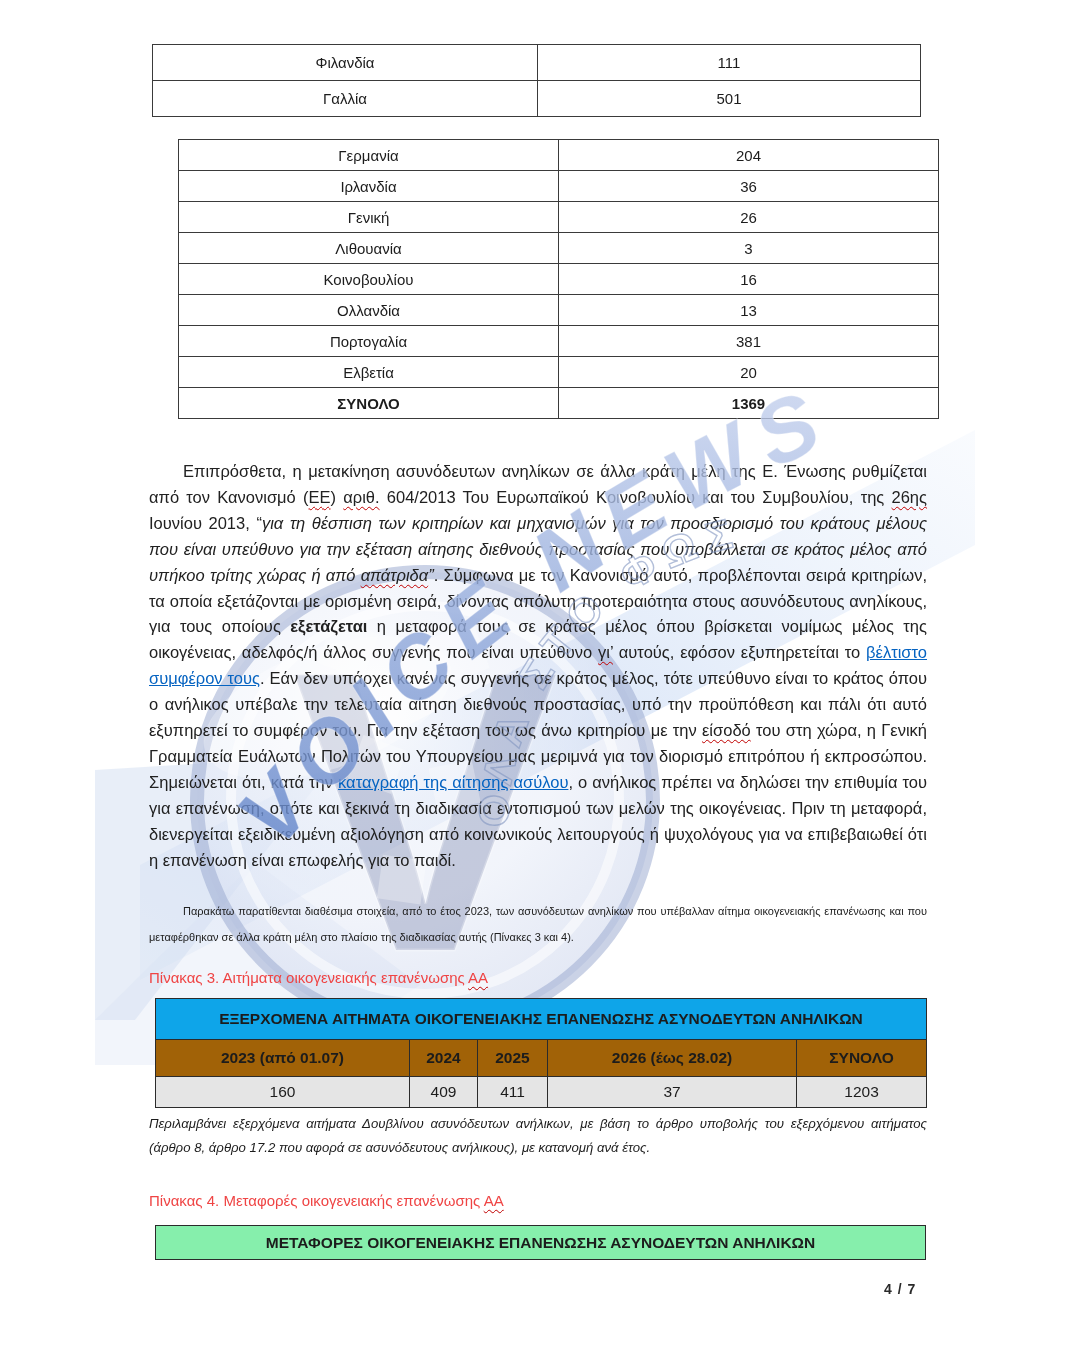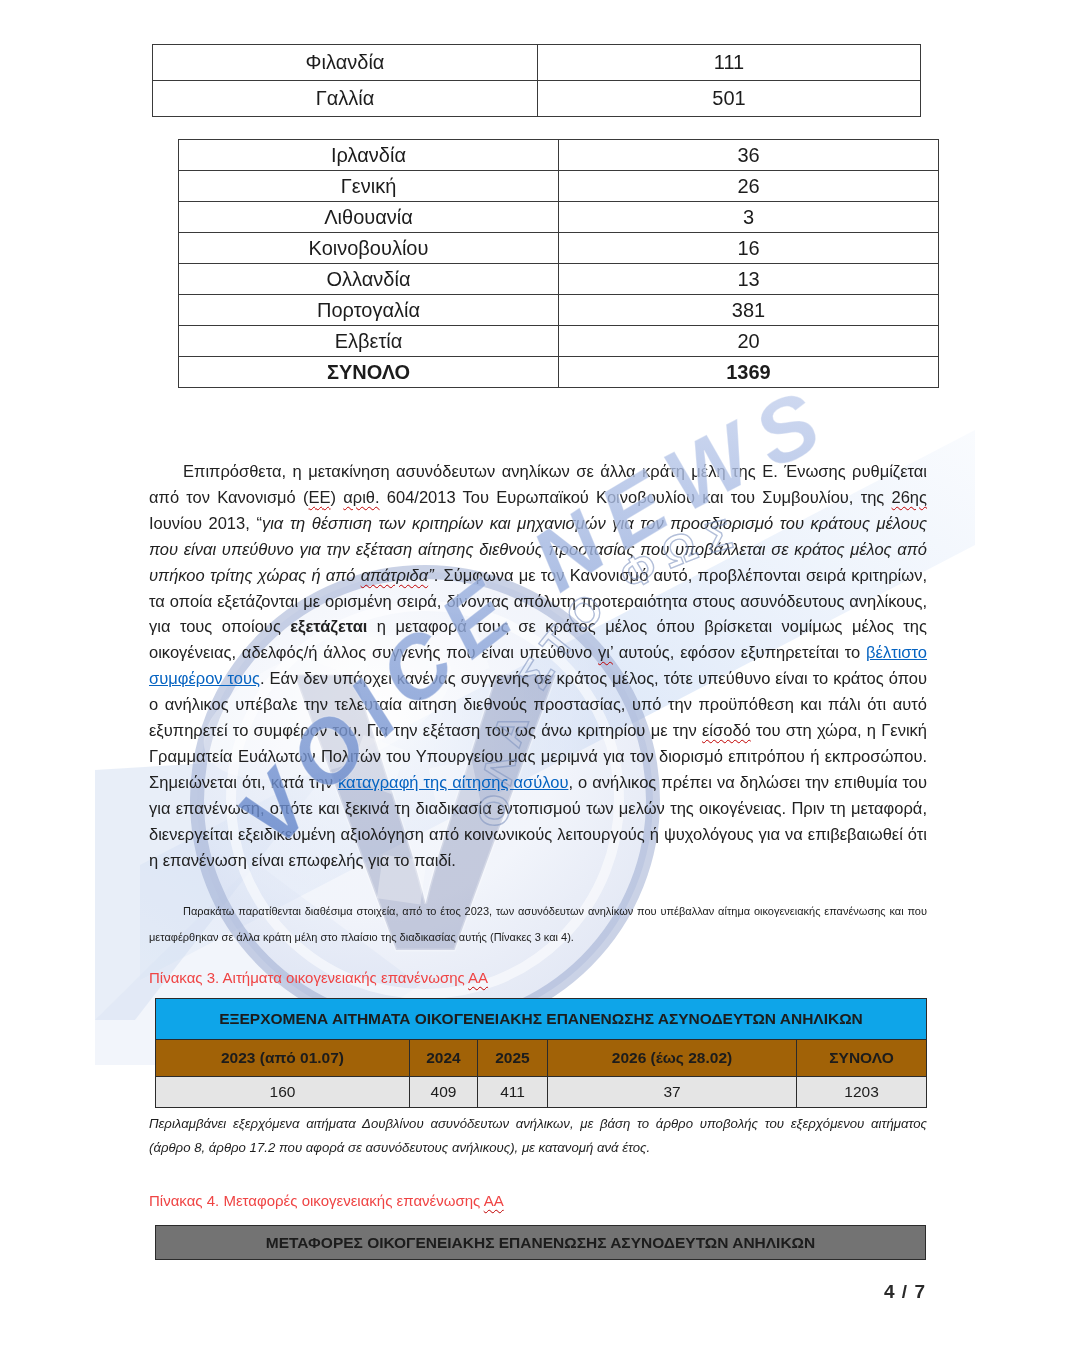--- a/index.html
+++ b/index.html
@@ -5,21 +5,21 @@
   html,body{margin:0;padding:0;}
   body{
     width:1080px;height:1350px;background:#ffffff;position:relative;overflow:hidden;
     font-family:"Liberation Sans", sans-serif;color:#212121;
   }
   .abs{position:absolute;}
   
   table.doc{border-collapse:collapse;table-layout:fixed;background:transparent;}
   table.doc td{
     border:1.5px solid #3a3a3a;text-align:center;vertical-align:middle;
-    font-size:20px;padding:0 4px;color:#1c1c1c;
+    font-size:15px;padding:0 4px;color:#1c1c1c;
   }
   #table1{left:152px;top:44px;width:768px;}
   #table1 td{height:35px;}
   #table2{left:178px;top:139px;width:760px;}
   #table2 td{height:30px;}
   tr.total-row td{font-weight:bold;}
   
   #para1{left:149px;top:459px;width:778px;margin:0;font-size:16.5px;line-height:25.9px;
          text-align:justify;text-indent:34px;}
   #para2{left:149px;top:899px;width:778px;margin:0;font-size:11px;line-height:25.9px;
@@ -36,23 +36,23 @@
   #footnote{left:149px;top:1112px;width:778px;margin:0;font-size:13.2px;font-style:italic;
             line-height:23.5px;text-align:justify;color:#1c1c1c;}
   
   #table3{left:155px;top:998px;width:771px;}
   #table3 td{border:1.8px solid #2b2b2b;font-size:15.5px;}
   #table3 .title-row td{height:40px;background:#0ea5e9;font-weight:bold;}
   #table3 .hdr-row td{height:36px;background:#a16207;font-weight:bold;}
   #table3 .val-row td{height:30px;background:#e5e5e5;}
   #table4{left:155px;top:1225px;width:771px;}
   #table4 td{border:1.8px solid #2b2b2b;font-size:15.5px;height:33px;
-             background:#737373;font-weight:bold;}
-  
-  #pagenum{left:884px;top:1281px;font-size:19px;font-weight:600;letter-spacing:1px;color:#2a2a2a;}
+             background:#86efac;font-weight:bold;}
+  
+  #pagenum{left:884px;top:1281px;font-size:14px;font-weight:600;letter-spacing:1px;color:#2a2a2a;}
   
   svg{font-family:"Liberation Sans", sans-serif;}
   #wm-back{left:0;top:0;z-index:0;pointer-events:none;}
   #wm-front{left:0;top:0;z-index:2;pointer-events:none;}
   .content-layer{position:absolute;left:0;top:0;width:1080px;height:1350px;z-index:1;}
 </style>
 </head>
 <body>
 
 <svg id="wm-back" class="abs" width="1080" height="1350" viewBox="0 0 1080 1350" xmlns="http://www.w3.org/2000/svg" xmlns:xlink="http://www.w3.org/1999/xlink">
@@ -105,20 +105,24 @@
     </tbody>
   </table>
 
   <table id="table2" class="doc abs">
     <colgroup>
         <col style="width:380px">
         <col style="width:380px">
       </colgroup>
     <tbody>
       <tr>
+        <td>Γερμανία</td>
+        <td>204</td>
+      </tr>
+      <tr>
         <td>Ιρλανδία</td>
         <td>36</td>
       </tr>
       <tr>
         <td>Γενική</td>
         <td>26</td>
       </tr>
       <tr>
         <td>Λιθουανία</td>
         <td>3</td>

